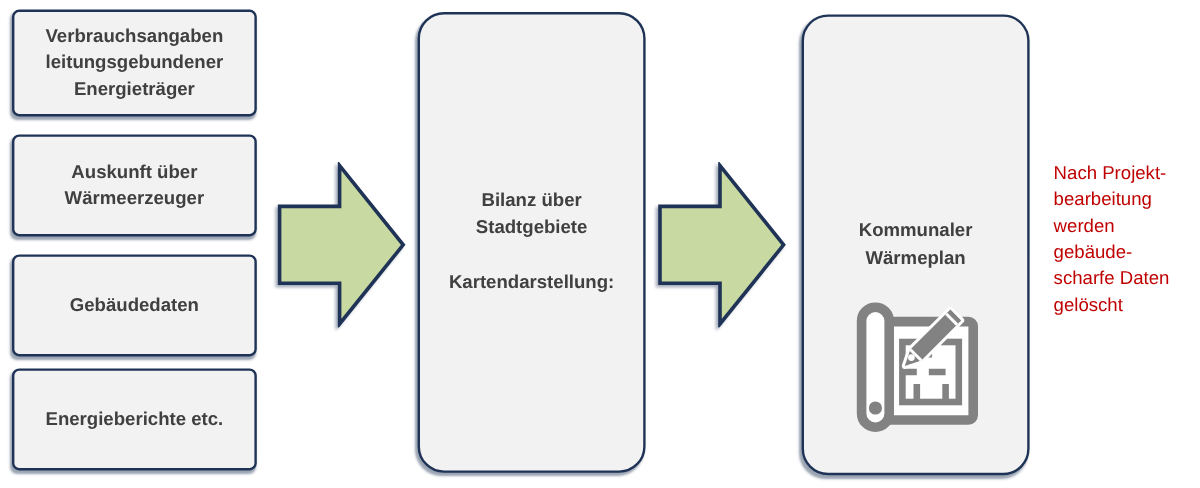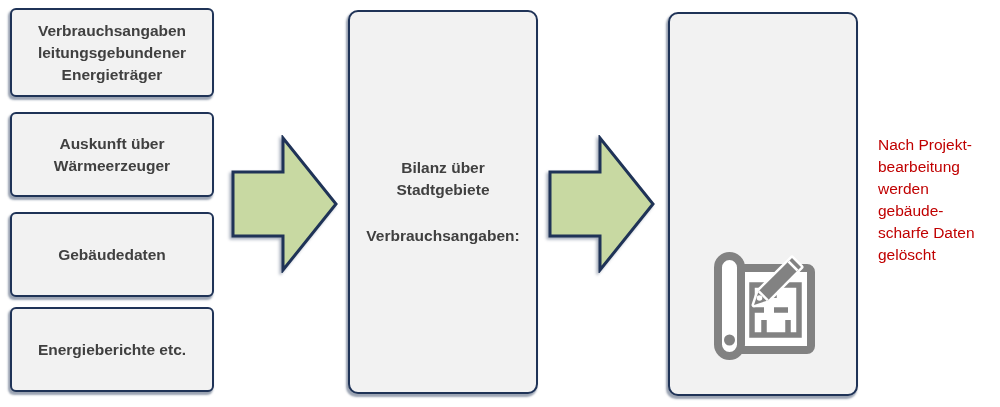--- a/index.html
+++ b/index.html
@@ -43,21 +43,21 @@
   }
   .a1 { left: 231px; top: 135px; }
   .a2 { left: 548px; top: 135px; }
 
   
   .big-box {
     position: absolute;
     width: 186px;
     background: #f2f2f2;
     border: 2.5px solid #1f3357;
-    border-radius: 10px;
+    border-radius: 22px;
     box-shadow: -1.5px 2.5px 2px rgba(30, 50, 85, 0.45);
     color: #404040;
   }
   .mid {
     left: 348px; top: 10px; height: 380px;
     display: flex; flex-direction: column;
     align-items: center; justify-content: center;
     text-align: center;
     font-size: 15.5px; line-height: 22.5px;
   }
@@ -104,28 +104,30 @@
   <div class="input-box b3 pre">Gebäudedaten</div>
 
   <svg class="arrow a1" width="108" height="138" viewBox="0 0 108 138">
     <polygon points="2,37 52,37 52,3 105,69 52,135 52,101 2,101" fill="#c8d9a2" stroke="#1f3357" stroke-width="3" stroke-linejoin="miter"></polygon>
   </svg>
 
 
   <div class="big-box mid">
     <div class="mid-title pre">Bilanz über
 Stadtgebiete</div>
-    <div class="mid-head">Verbrauchsangaben:</div>
+    <div class="mid-head">Kartendarstellung:</div>
   </div>
 
   <svg class="arrow a2" width="108" height="138" viewBox="0 0 108 138">
     <polygon points="2,37 52,37 52,3 105,69 52,135 52,101 2,101" fill="#c8d9a2" stroke="#1f3357" stroke-width="3" stroke-linejoin="miter"></polygon>
   </svg>
 
   <div class="big-box out">
+    <div class="out-title pre">Kommunaler
+Wärmeplan</div>
     <svg class="plan-icon" width="105" height="112" viewBox="0 0 105 112">
 
       <rect x="24" y="18" width="75" height="82" rx="4" fill="#ffffff" stroke="#828282" stroke-width="8"></rect>
 
       <rect x="6" y="6" width="23" height="100" rx="11.5" fill="#ffffff" stroke="#828282" stroke-width="8"></rect>
       <circle cx="17.5" cy="90" r="5.5" fill="#828282"></circle>
 
       <g fill="none" stroke="#828282" stroke-width="5.5">
         <rect x="40" y="35" width="47" height="50"></rect>
         <path d="M62 35 v13"></path>

